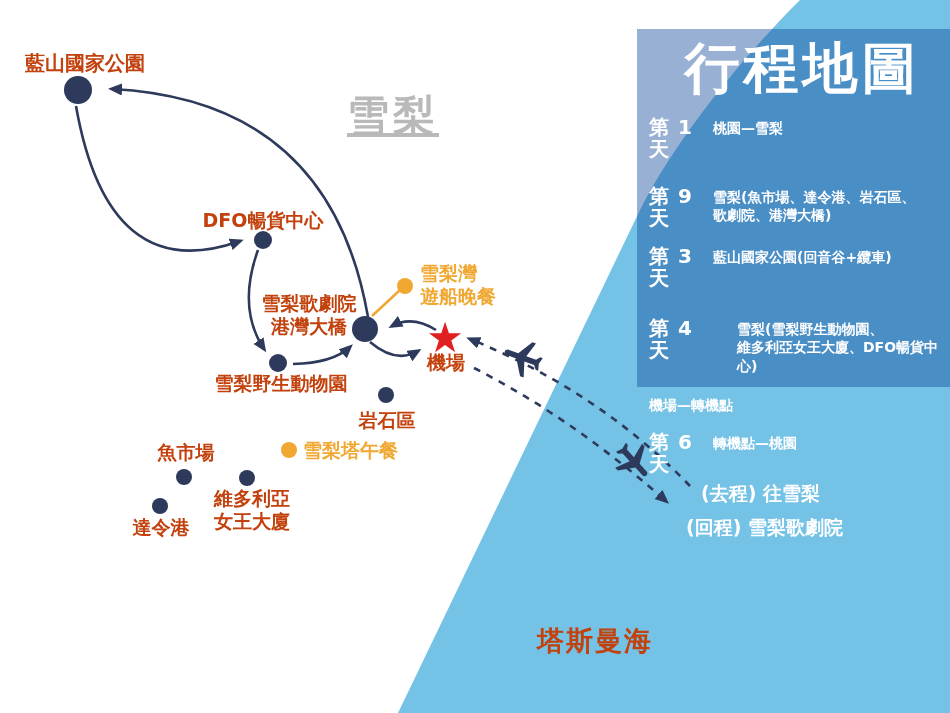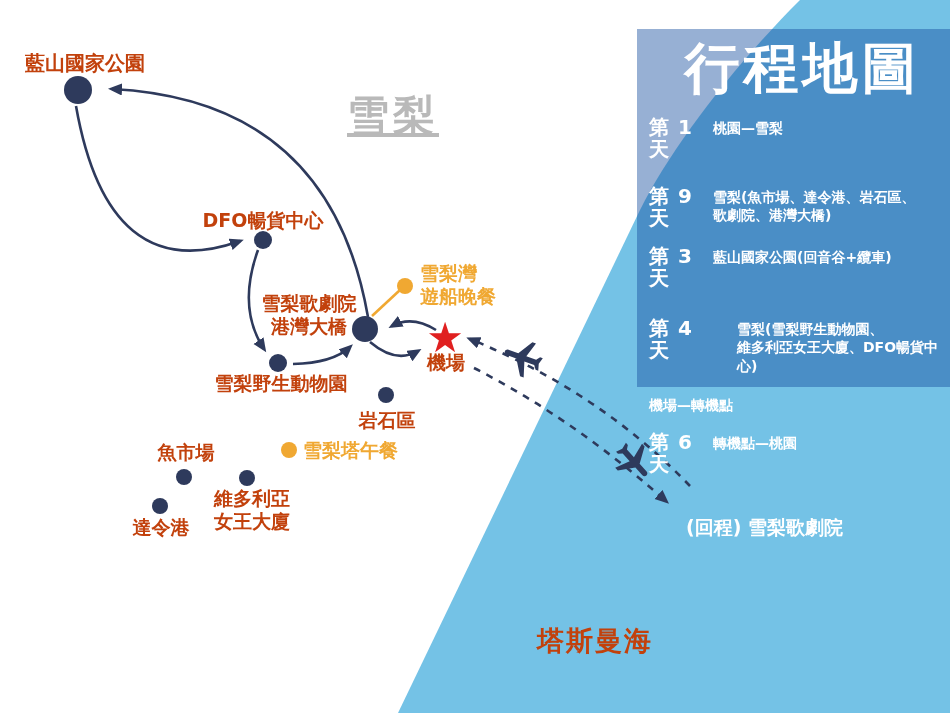--- a/index.html
+++ b/index.html
@@ -114,20 +114,21 @@
 女王大廈</div>
   <div class="lbl center" style="left:161px;top:516px;">達令港</div>
   <div class="lbl center" style="left:446px;top:351px;">機場</div>
 
   <div class="star" style="left:445px;top:338px;">★</div>
 
   <div class="lbl yellow" style="left:420px;top:262px;">雪梨灣
 遊船晚餐</div>
   <div class="lbl yellow" style="left:303px;top:439px;">雪梨塔午餐</div>
 
+  <div class="lbl white" style="left:701px;top:482px;">(去程) 往雪梨</div>
   <div class="lbl white" style="left:686px;top:516px;">(回程) 雪梨歌劇院</div>
 
   <div class="panel">
     <div class="panel-title">行程地圖</div>
 
     <div class="day-row r1">
       <div class="day-label">第 1 天</div>
       <div class="day-desc">桃園—雪梨</div>
     </div>
     <div class="day-row r2">

